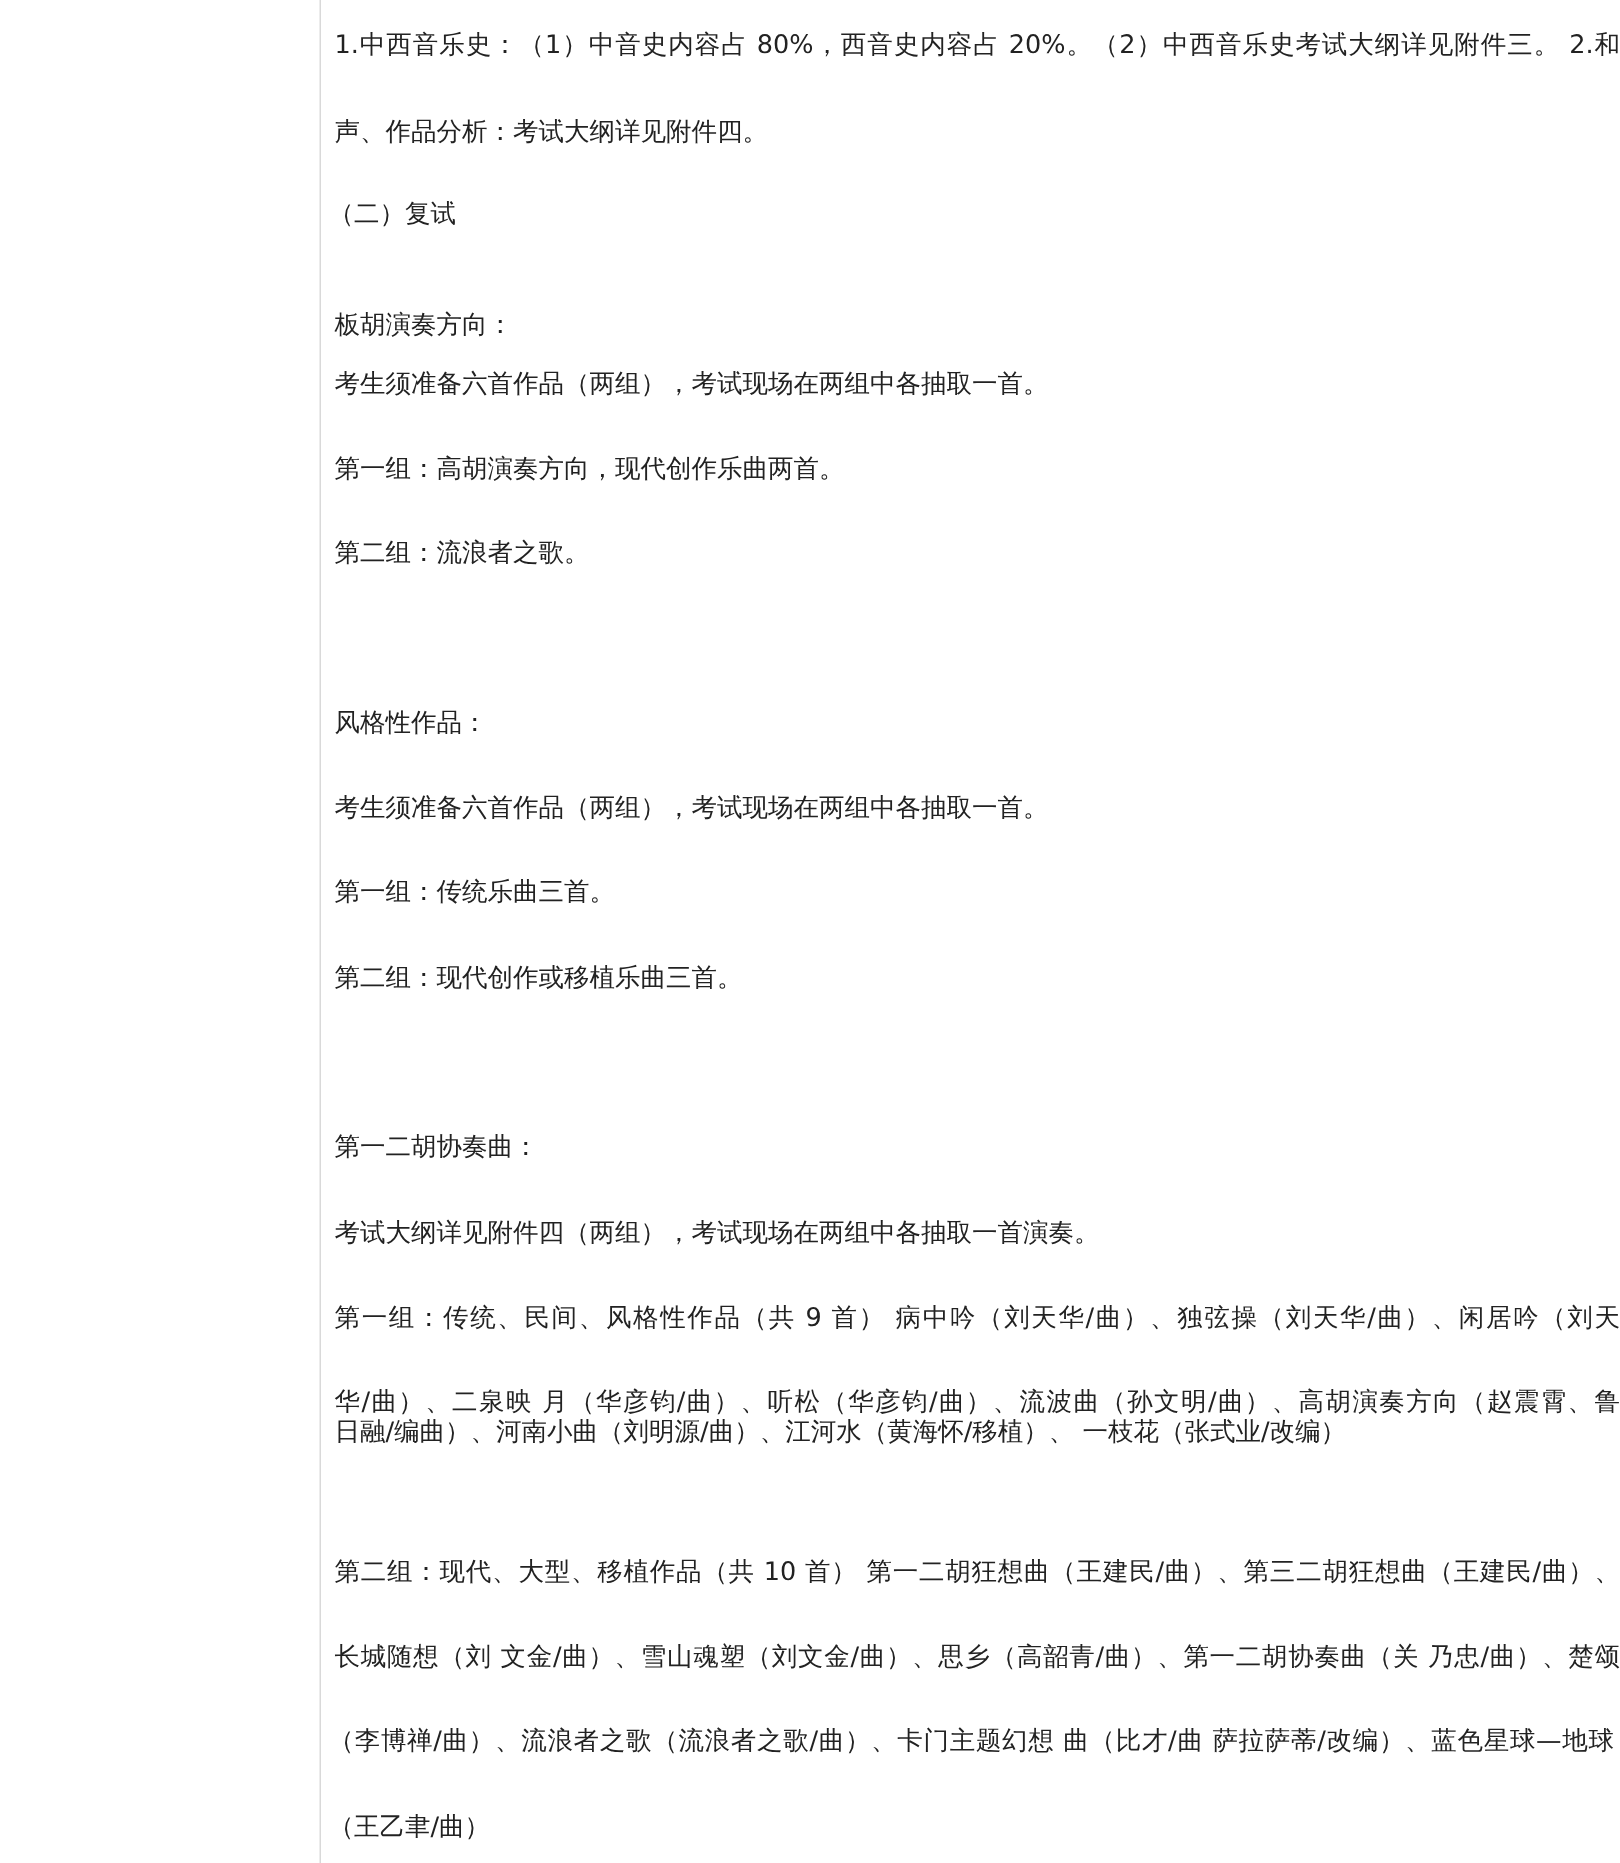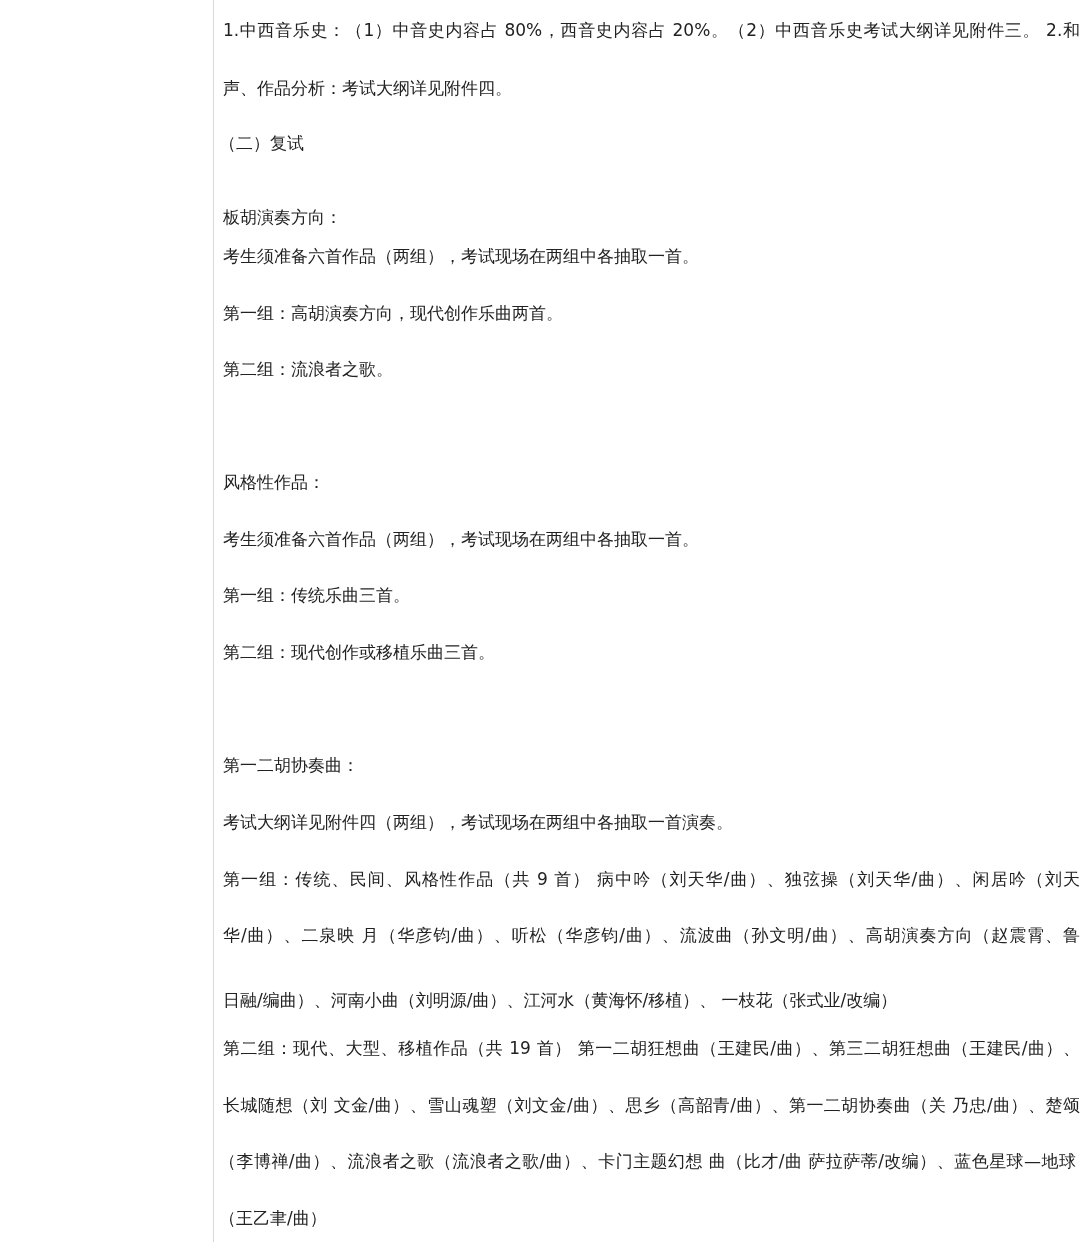--- a/index.html
+++ b/index.html
@@ -62,18 +62,18 @@
 
   <div class="line" style="top:470px">风格性作品：</div>
   <div class="line" style="top:527px">考生须准备六首作品（两组），考试现场在两组中各抽取一首。</div>
   <div class="line" style="top:583px">第一组：传统乐曲三首。</div>
   <div class="line" style="top:640px">第二组：现代创作或移植乐曲三首。</div>
 
   <div class="line" style="top:753px">第一二胡协奏曲：</div>
   <div class="line" style="top:810px">考试大纲详见附件四（两组），考试现场在两组中各抽取一首演奏。</div>
   <div class="line justify" style="top:867px">第一组：传统、民间、风格性作品（共 9 首） 病中吟（刘天华/曲）、独弦操（刘天华/曲）、闲居吟（刘天</div>
   <div class="line justify" style="top:923px">华/曲）、二泉映 月（华彦钧/曲）、听松（华彦钧/曲）、流波曲（孙文明/曲）、高胡演奏方向（赵震霄、鲁</div>
-  <div class="line" style="top:988px">日融/编曲）、河南小曲（刘明源/曲）、江河水（黄海怀/移植）、 一枝花（张式业/改编）</div>
-  <div class="line justify" style="top:1036px">第二组：现代、大型、移植作品（共 19 首） 第一二胡狂想曲（王建民/曲）、第三二胡狂想曲（王建民/曲）、</div>
+  <div class="line" style="top:943px">日融/编曲）、河南小曲（刘明源/曲）、江河水（黄海怀/移植）、 一枝花（张式业/改编）</div>
+  <div class="line justify" style="top:1036px">第二组：现代、大型、移植作品（共 10 首） 第一二胡狂想曲（王建民/曲）、第三二胡狂想曲（王建民/曲）、</div>
   <div class="line justify" style="top:1093px">长城随想（刘 文金/曲）、雪山魂塑（刘文金/曲）、思乡（高韶青/曲）、第一二胡协奏曲（关 乃忠/曲）、楚颂</div>
   <div class="line justify indent-paren" style="top:1149px">（李博禅/曲）、流浪者之歌（流浪者之歌/曲）、卡门主题幻想 曲（比才/曲 萨拉萨蒂/改编）、蓝色星球—地球</div>
   <div class="line indent-paren" style="top:1206px">（王乙聿/曲）</div>
 </div>
 
 </body></html>

